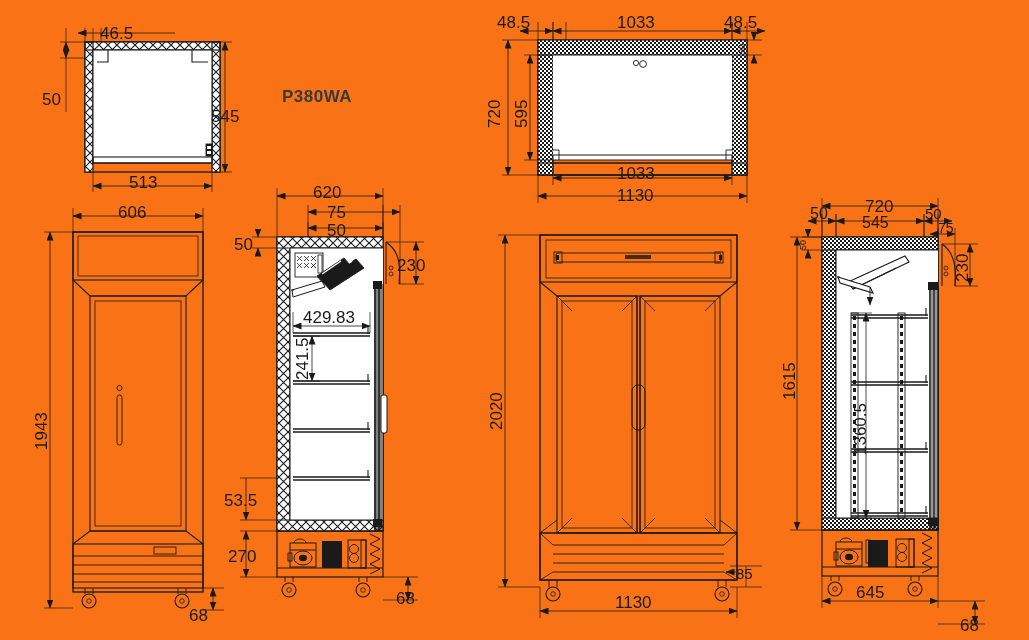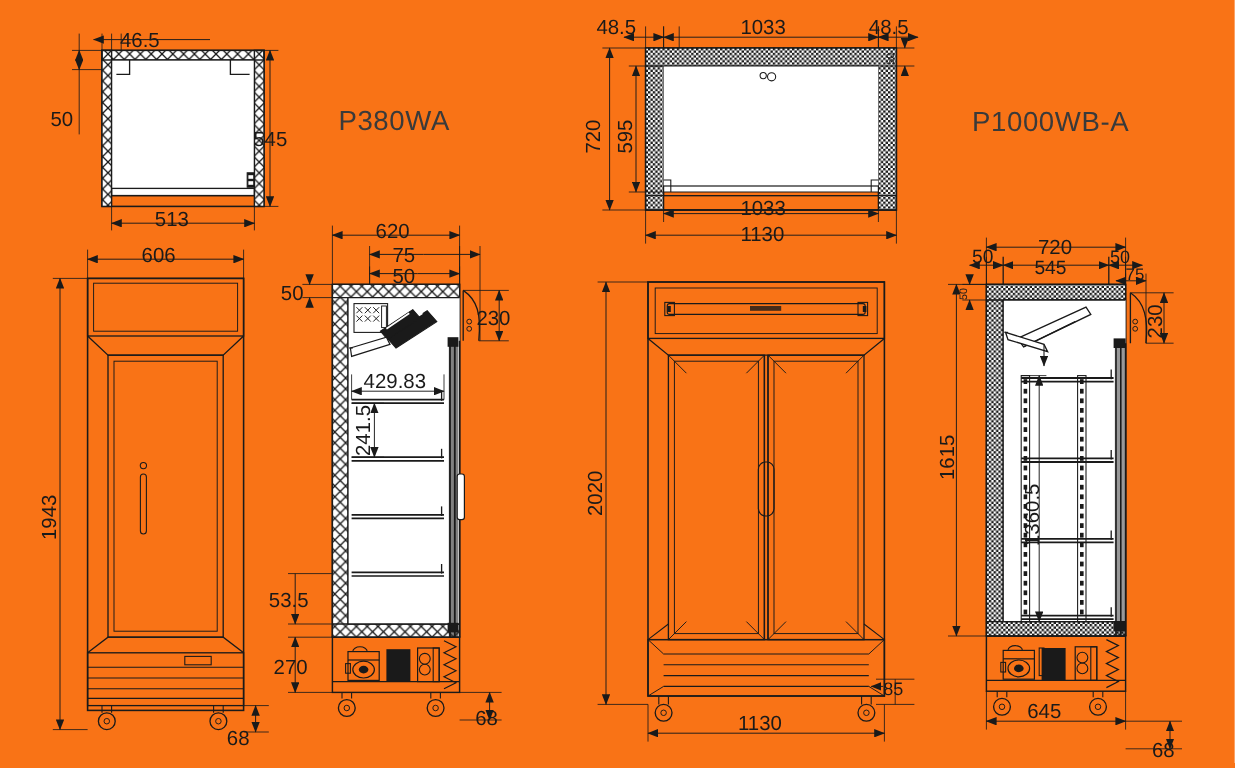--- a/index.html
+++ b/index.html
@@ -10,22 +10,22 @@
   #canvas{
     position:relative;
     width:1029px;
     height:640px;
     background:#f97316;
     overflow:hidden;
   }
   #canvas svg{position:absolute;top:0;left:0;}
   .model-label{
     position:absolute;
-    font-size:23px;
-    font-weight:normal;
+    font-size:17px;
+    font-weight:bold;
     color:#3a3a3a;
     letter-spacing:0.5px;
     white-space:nowrap;
   }
   #label-p380{left:282px;top:87px;}
   #label-p1000{left:810px;top:88px;}
 </style>
 </head>
 <body>
 
@@ -537,15 +537,14 @@
       <text x="0" y="0" font-size="9" transform="translate(806,250) rotate(-90)">50</text>
       <text x="0" y="0" font-size="17" transform="translate(968,282) rotate(-90)">230</text>
       <text x="0" y="0" font-size="17" transform="translate(795,400) rotate(-90)">1615</text>
       <text x="0" y="0" font-size="17" transform="translate(866,455) rotate(-90)">1360.5</text>
       <text x="856" y="598" font-size="17">645</text>
       <text x="960" y="631" font-size="17">68</text>
     </g>
   </svg>
 
   <div class="model-label" id="label-p380">P380WA</div>
-  <div class="model-label" id="label-p1000">P1000WB-A</div>
 
 </div>
 
 </body></html>

